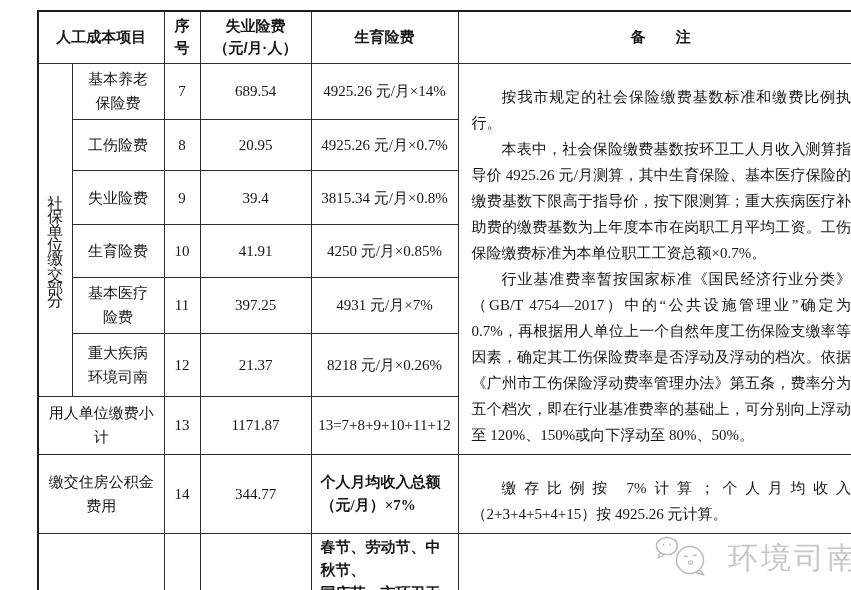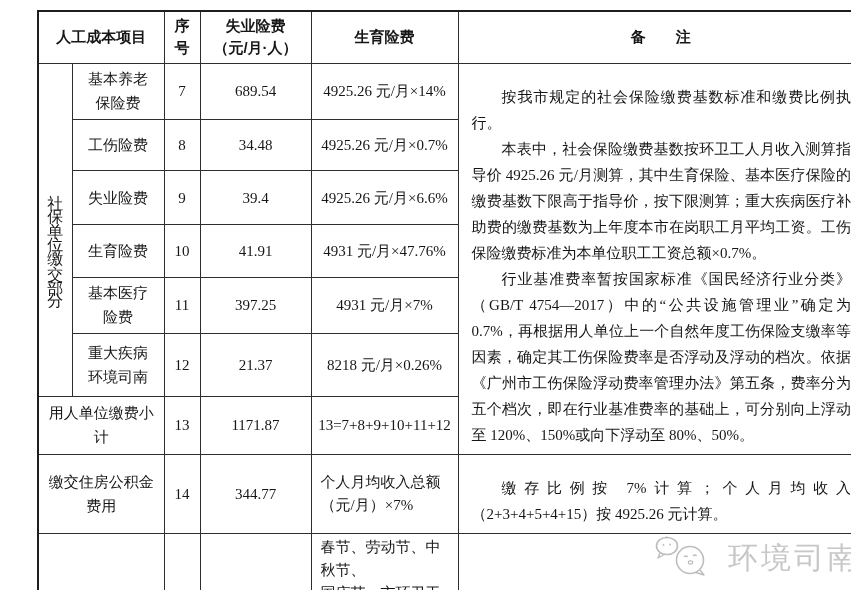--- a/index.html
+++ b/index.html
@@ -27,21 +27,21 @@
     display:inline-block;
     writing-mode:vertical-lr;text-orientation:upright;
     letter-spacing:14px;font-size:16px;line-height:20px;
   }
   td.remark-cell{
     text-align:justify;vertical-align:middle;
     padding:20px 12px 6px 13px;white-space:normal;
   }
   td.remark-cell p{margin:0;text-indent:2em;line-height:26px;font-size:15px;}
   td.formula-left{
-    text-align:left;padding-left:9px;padding-right:6px;line-height:23px;
+    text-align:left;padding-left:9px;padding-right:6px;line-height:23px;font-weight:bold;
   }
   .watermark{
     position:absolute;right:14px;bottom:8px;z-index:3;
     display:flex;align-items:center;gap:16px;
   }
   .wm-text{
     font-family:"Liberation Sans","DejaVu Sans",sans-serif;
     font-size:30px;color:#c7c7c7;letter-spacing:3px;line-height:1;
   }
 </style>
@@ -82,36 +82,36 @@
         <td rowspan="7" class="remark-cell">
           <p>按我市规定的社会保险缴费基数标准和缴费比例执行。</p>
           <p>本表中，社会保险缴费基数按环卫工人月收入测算指导价 4925.26 元/月测算，其中生育保险、基本医疗保险的缴费基数下限高于指导价，按下限测算；重大疾病医疗补助费的缴费基数为上年度本市在岗职工月平均工资。工伤保险缴费标准为本单位职工工资总额×0.7%。</p>
           <p>行业基准费率暂按国家标准《国民经济行业分类》（GB/T 4754—2017）中的“公共设施管理业”确定为 0.7%，再根据用人单位上一个自然年度工伤保险支缴率等因素，确定其工伤保险费率是否浮动及浮动的档次。依据《广州市工伤保险浮动费率管理办法》第五条，费率分为五个档次，即在行业基准费率的基础上，可分别向上浮动至 120%、150%或向下浮动至 80%、50%。</p>
         </td>
       </tr>
 
       <tr style="height:49px">
         <td>工伤险费</td>
         <td>8</td>
-        <td>34.48</td>
+        <td>20.95</td>
         <td>4925.26 元/月×0.7%</td>
       </tr>
 
       <tr style="height:51px">
         <td>失业险费</td>
         <td>9</td>
         <td>39.4</td>
-        <td>4925.26 元/月×6.6%</td>
+        <td>3815.34 元/月×0.8%</td>
       </tr>
 
       <tr style="height:50px">
         <td>生育险费</td>
         <td>10</td>
         <td>41.91</td>
-        <td>4931 元/月×47.76%</td>
+        <td>4250 元/月×0.85%</td>
       </tr>
 
       <tr style="height:50px">
         <td>基本医疗
 险费</td>
         <td>11</td>
         <td>397.25</td>
         <td>4931 元/月×7%</td>
       </tr>
 

